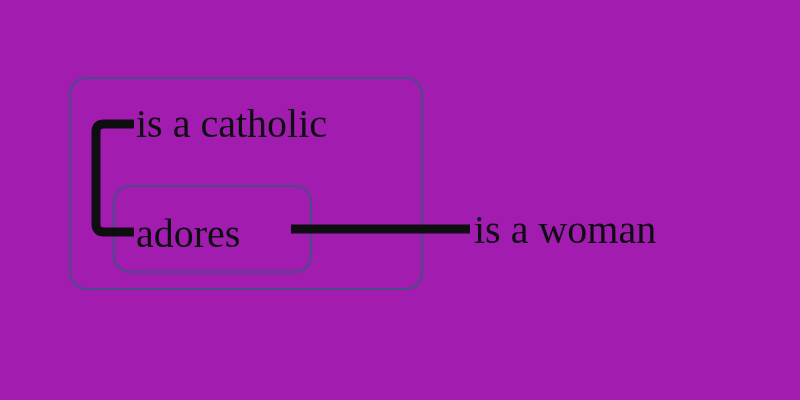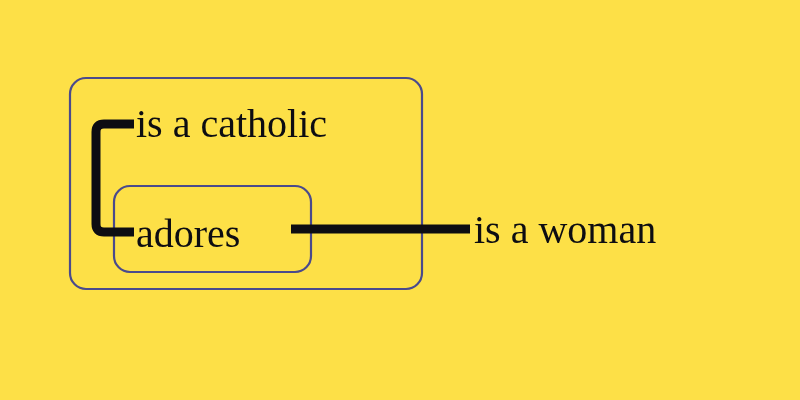--- a/index.html
+++ b/index.html
@@ -41,21 +41,21 @@
     font-family: "Liberation Serif", "DejaVu Serif", serif;
     font-weight: 400;
     dominant-baseline: alphabetic;
     text-anchor: start;
     white-space: pre;
   }
 </style>
 </head>
 <body>
 
-<div id="canvas" style="background: #fde047;">
+<div id="canvas" style="background: #a21caf;">
 
   <svg id="diagram-svg" viewBox="0 0 800 400" xmlns="http://www.w3.org/2000/svg">
 
     <rect class="node-box" x="70" y="78" width="352" height="211" rx="16" ry="16" stroke="#4a4a8c"></rect>
 
     <rect class="node-box" x="114" y="186" width="197" height="86" rx="16" ry="16" stroke="#4a4a8c"></rect>
 
     <path class="connector" d="M 134 124 L 104 124 Q 96 124 96 132 L 96 224 Q 96 232 104 232 L 134 232" stroke="#0d0d12" stroke-width="9"></path>
 
     <path class="connector" d="M 291 229 L 470 229" stroke="#0d0d12" stroke-width="9"></path>

